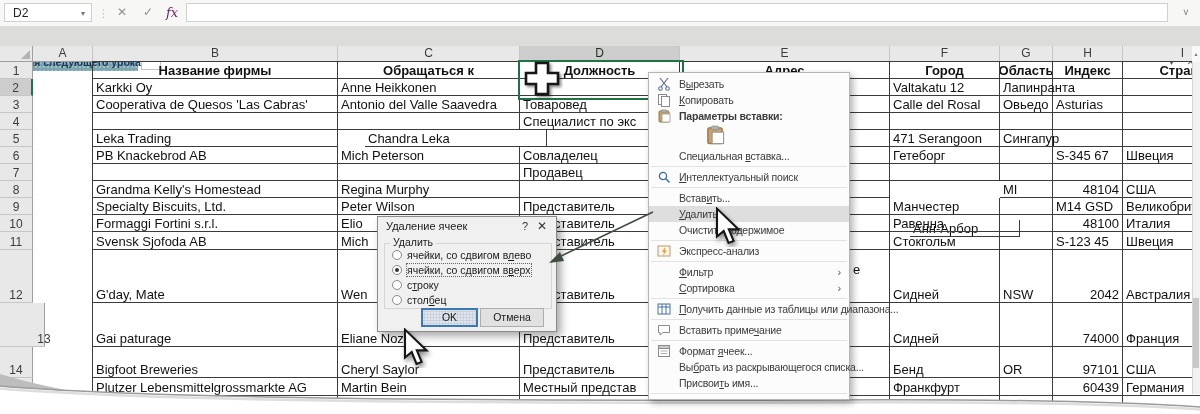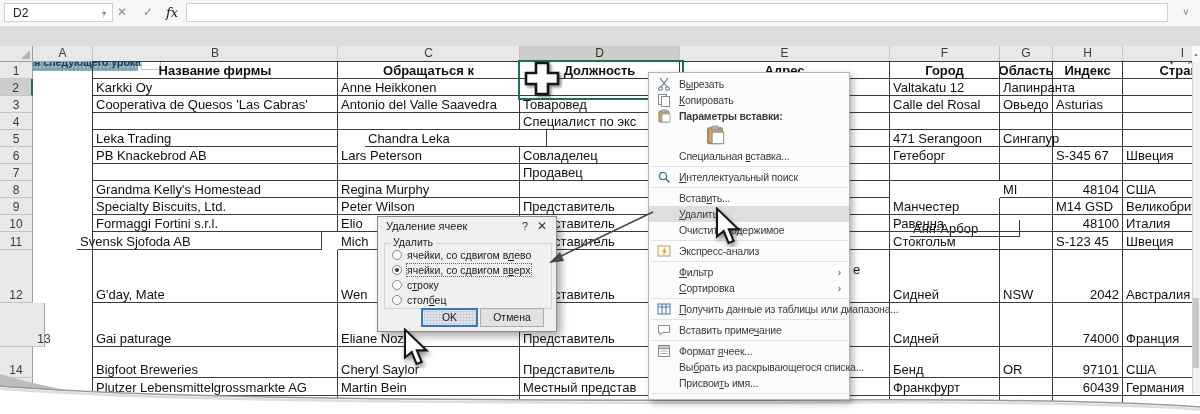--- a/index.html
+++ b/index.html
@@ -1,26 +1,26 @@
 <!DOCTYPE html>
 <html><head>
 <meta charset="utf-8">
 <style>
   html,body{margin:0;padding:0;background:#fff;}
   .stage{position:relative;width:1200px;height:414px;background:#fff;overflow:hidden;
          font-family:"Liberation Sans",sans-serif;-webkit-font-smoothing:antialiased;}
   .abs{position:absolute;}
   
   .fbar{left:0;top:0;width:1200px;height:26px;background:#f7f7f5;border-bottom:1px solid #e3e3e1;}
-  .namebox{left:4px;top:3px;width:109px;height:19px;background:#fff;border:1px solid #d0d0ce;
+  .namebox{left:4px;top:3px;width:88px;height:19px;background:#fff;border:1px solid #d0d0ce;
            font-size:12px;color:#222;line-height:19px;padding-left:8px;box-sizing:border-box;}
   .namebox .dd{position:absolute;right:6px;top:0;font-size:8px;color:#777;}
   .vsep{left:98px;top:5px;width:10px;height:16px;color:#b9b9b9;font-size:11px;line-height:16px;text-align:center;}
   .fbtn{top:3px;width:20px;height:19px;text-align:center;line-height:19px;font-size:12px;color:#8f8f8f;}
-  .fxb{font-family:"DejaVu Serif",serif;font-style:italic;color:#0f172a;font-size:13px;}
+  .fxb{font-family:"DejaVu Serif",serif;font-style:italic;color:#701a75;font-size:13px;}
   .ffield{left:186px;top:3px;width:982px;height:19px;background:#fff;border:1px solid #d0d0ce;box-sizing:border-box;}
   .fcollapse{left:1178px;top:4px;width:16px;height:18px;text-align:center;color:#777;font-size:10px;line-height:18px;}
   
   .tabbar{left:0;top:26px;width:1200px;height:20px;background:#dcdcda;border-bottom:1px solid #c2c2c0;}
   .sheettab{left:2px;top:27px;width:136px;height:18px;background:#7ca6af;
      background-image:radial-gradient(rgba(255,255,255,.28) 1px,transparent 1.3px);background-size:4px 4px;
      display:flex;align-items:center;padding:0 4px;box-sizing:border-box;}
   .sheettab .ttl{font-size:10.5px;font-weight:bold;color:#1d3a5f;white-space:nowrap;margin-left:3px;}
   .sheettab .tclose{margin-left:4px;color:#48666d;font-size:10px;}
   .xlicon{width:11px;height:11px;background:#1d6f42;border-radius:2px;position:relative;flex:0 0 auto;}
@@ -170,21 +170,21 @@
       <div class="abs cell" style="left: 93px; top: 130px; width: 245px; height: 17px;">Leka Trading</div>
       <div class="abs cell" style="left: 338px; top: 130px; width: 182px; height: 17px; margin-left: 27px;">Chandra Leka</div>
       <div class="abs cell" style="left: 520px; top: 130px; width: 160px; height: 17px;"></div>
       <div class="abs cell" style="left: 680px; top: 130px; width: 210px; height: 17px;"></div>
       <div class="abs cell" style="left: 890px; top: 130px; width: 110px; height: 17px;">471 Serangoon</div>
       <div class="abs cell ovf" style="left: 1000px; top: 130px; width: 53px; height: 17px;">Сингапур</div>
       <div class="abs cell" style="left: 1053px; top: 130px; width: 70px; height: 17px;"></div>
       <div class="abs cell" style="left: 1123px; top: 130px; width: 120px; height: 17px;"></div>
       <div class="abs rowhdr" style="top: 147px; height: 17px;">6</div>
       <div class="abs cell" style="left: 93px; top: 147px; width: 245px; height: 17px;">PB Knackebrod AB</div>
-      <div class="abs cell" style="left: 338px; top: 147px; width: 182px; height: 17px;">Lars Peterson</div>
+      <div class="abs cell" style="left: 338px; top: 147px; width: 182px; height: 17px;">Mich Peterson</div>
       <div class="abs cell" style="left: 520px; top: 147px; width: 160px; height: 17px;">Совладелец</div>
       <div class="abs cell" style="left: 680px; top: 147px; width: 210px; height: 17px;"></div>
       <div class="abs cell" style="left: 890px; top: 147px; width: 110px; height: 17px;">Гетеборг</div>
       <div class="abs cell" style="left: 1000px; top: 147px; width: 53px; height: 17px;"></div>
       <div class="abs cell" style="left: 1053px; top: 147px; width: 70px; height: 17px;">S-345 67</div>
       <div class="abs cell" style="left: 1123px; top: 147px; width: 120px; height: 17px;">Швеция</div>
       <div class="abs rowhdr" style="top: 164px; height: 17px;">7</div>
       <div class="abs cell" style="left: 93px; top: 164px; width: 245px; height: 17px;"></div>
       <div class="abs cell" style="left: 338px; top: 164px; width: 182px; height: 17px;"></div>
       <div class="abs cell" style="left: 520px; top: 164px; width: 160px; height: 17px;">Продавец</div>
@@ -214,21 +214,21 @@
       <div class="abs rowhdr" style="top: 215px; height: 17px;">10</div>
       <div class="abs cell" style="left: 93px; top: 215px; width: 245px; height: 17px;">Formaggi Fortini s.r.l.</div>
       <div class="abs cell" style="left: 338px; top: 215px; width: 182px; height: 17px;">Elio</div>
       <div class="abs cell" style="left: 520px; top: 215px; width: 160px; height: 17px;">Представитель</div>
       <div class="abs cell" style="left: 680px; top: 215px; width: 210px; height: 17px;"></div>
       <div class="abs cell" style="left: 890px; top: 215px; width: 110px; height: 17px;">Равенна</div>
       <div class="abs cell" style="left: 1000px; top: 215px; width: 53px; height: 17px;"></div>
       <div class="abs cell num" style="left: 1053px; top: 215px; width: 70px; height: 17px;">48100</div>
       <div class="abs cell" style="left: 1123px; top: 215px; width: 120px; height: 17px;">Италия</div>
       <div class="abs rowhdr" style="top: 232px; height: 18px;">11</div>
-      <div class="abs cell" style="left: 77px; top: 232px; width: 245px; height: 18px;">Svensk Sjofoda AB</div>
+      <div class="abs cell" style="left: 93px; top: 232px; width: 245px; height: 18px;">Svensk Sjofoda AB</div>
       <div class="abs cell" style="left: 338px; top: 232px; width: 182px; height: 18px;">Mich</div>
       <div class="abs cell" style="left: 520px; top: 232px; width: 160px; height: 18px;">Представитель</div>
       <div class="abs cell" style="left: 680px; top: 232px; width: 210px; height: 18px;"></div>
       <div class="abs cell" style="left: 890px; top: 232px; width: 110px; height: 18px;">Стокгольм</div>
       <div class="abs cell" style="left: 1000px; top: 232px; width: 53px; height: 18px;"></div>
       <div class="abs cell" style="left: 1053px; top: 232px; width: 70px; height: 18px;">S-123 45</div>
       <div class="abs cell" style="left: 1123px; top: 232px; width: 120px; height: 18px;">Швеция</div>
       <div class="abs rowhdr" style="top: 250px; height: 53px;">12</div>
       <div class="abs cell" style="left: 93px; top: 250px; width: 245px; height: 53px;">G'day, Mate</div>
       <div class="abs cell" style="left: 338px; top: 250px; width: 182px; height: 53px;">Wen</div>

